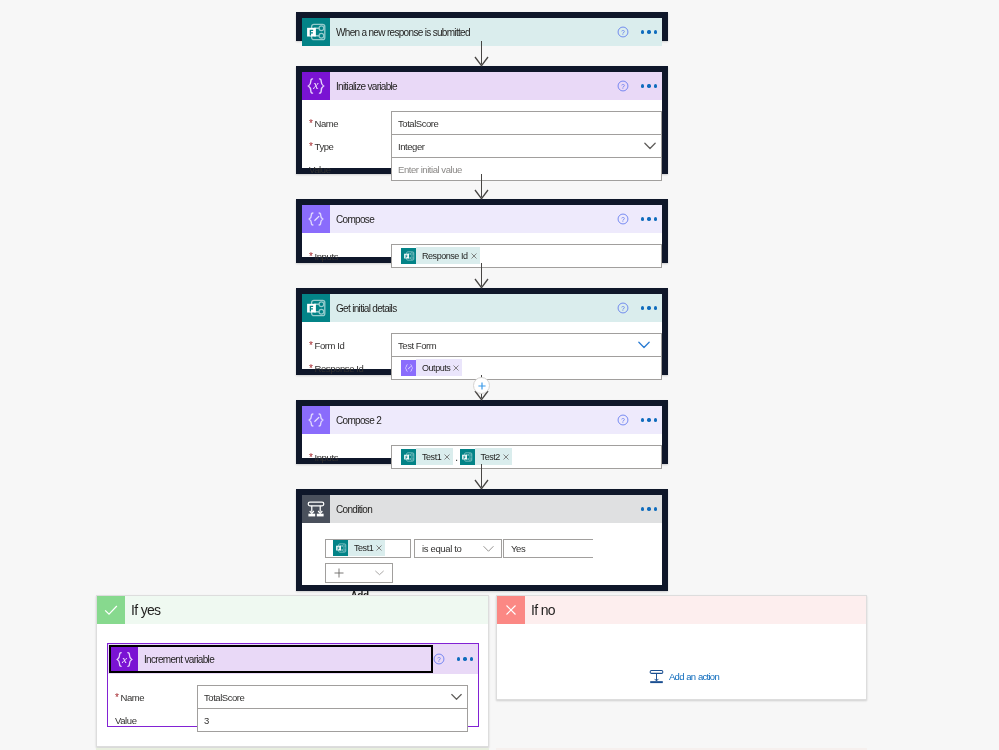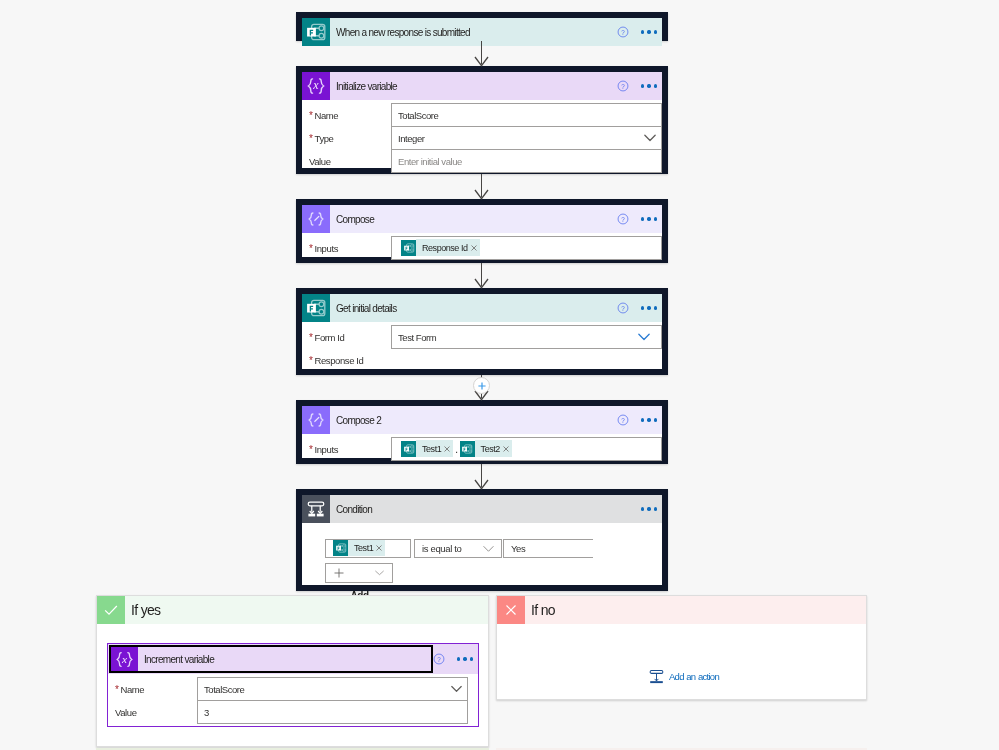--- a/index.html
+++ b/index.html
@@ -10,21 +10,21 @@
   .card{position:absolute;background:#ffffff;border:6px solid #0f172a;box-sizing:border-box;
         box-shadow:0 0.6px 1.2px rgba(0,0,0,.08),0 1.2px 2.4px rgba(0,0,0,.09);}
   .hdr{display:flex;align-items:center;height:28px;}
   .hdr .sq{width:28px;height:28px;flex:0 0 28px;display:flex;align-items:center;justify-content:center;}
   .hdr .ttl{font-size:10px;color:#201f1e;margin-left:6px;letter-spacing:-0.68px;white-space:nowrap;}
   .hdr .right{margin-left:auto;display:flex;align-items:center;}
   .help{width:12px;height:12px;margin-right:12px;}
   .dots{display:flex;align-items:center;gap:3.2px;margin-right:5px;padding:3px 0;}
   .dots i{width:3.3px;height:3.3px;border-radius:50%;background:#0f6cbd;display:block;}
 
-  .body{padding-top:2px;}
+  .body{padding-top:10px;}
   .row{display:flex;align-items:center;height:20px;margin-top:3px;}
   .row .lbl{font-size:9.5px;letter-spacing:-0.4px;color:#323130;width:89px;flex:0 0 89px;padding-left:7px;box-sizing:border-box;white-space:nowrap;}
   .req{color:#a4262c;margin-right:2px;font-size:10px;}
   .fld{height:24px;border:1px solid #a19f9d;background:#fff;box-sizing:border-box;display:flex;align-items:center;
        font-size:9.5px;letter-spacing:-0.45px;color:#323130;padding:0 6px;position:relative;text-align:right;}
   .fld.ph{color:#8a8886;}
   .caret{position:absolute;right:5px;top:50%;transform:translateY(-50%);}
 
   
   .tok{display:inline-flex;align-items:center;height:16px;margin-bottom:1px;}
@@ -223,20 +223,43 @@
         <span class="lbl"><span class="req">*</span><span>Form Id</span></span>
         <div class="fld" style="width:271px;">
                  <span>Test Form</span>
             <svg class="caret" style="right:11px" width="12" height="7.92" viewBox="0 0 14 9">
     <path d="M1 1.3 L7 7.4 L13 1.3" fill="none" stroke="#2b7cd3" stroke-width="1.5" stroke-linecap="round" stroke-linejoin="round"></path>
             </svg>
           </div>
         </div>
         <div class="row">
         <span class="lbl"><span class="req">*</span><span>Response Id</span></span>
+        <div class="fld" style="width:271px;padding:0 9px;">
+            <span class="tok">
+            <span class="tsq" style="background:#8a6cfc">
+                <svg width="12" height="12" viewBox="0 0 24 24">
+    <g fill="none" stroke="#ffffff" stroke-opacity="0.72" stroke-width="1.5" stroke-linecap="round">
+      <path d="M8.6 5.4 C7.0 5.4 6.9 6.3 6.9 7.8 C6.9 10.1 6.2 10.9 4.6 12.0 C6.2 13.1 6.9 13.9 6.9 16.2 C6.9 17.7 7.0 18.6 8.6 18.6"></path>
+      <path d="M15.4 5.4 C17.0 5.4 17.1 6.3 17.1 7.8 C17.1 10.1 17.8 10.9 19.4 12.0 C17.8 13.1 17.1 13.9 17.1 16.2 C17.1 17.7 17.0 18.6 15.4 18.6"></path>
+    </g>
+    <g fill="#ffffff" fill-opacity="0.82">
+      <path d="M14.9 8.4 l1.0 1.0 -4.55 4.55 -1.4 0.4 0.4 -1.4 z"></path>
+    </g>
+  </svg>
+              </span>
+            <span style="background:#eae5fb;display:inline-flex;align-items:center;height:17px;">
+              <span class="tnm">Outputs</span>
+              <span class="tx">
+                  <svg width="6" height="6" viewBox="0 0 8 8">
+    <path d="M0.7 0.7 L7.3 7.3 M7.3 0.7 L0.7 7.3" stroke="#605e5c" stroke-width="1.0"></path>
+                  </svg>
+                </span>
+            </span>
+            </span>
+          </div>
         </div>
       </div>
   </div>
     <div class="card" style="left:296px;top:400px;width:372px;height:64px;">
     <div class="hdr" style="background:#eeeafc">
       <div class="sq" style="background:#8a6cfc">
           <svg width="22" height="22" viewBox="0 0 24 24">
     <g fill="none" stroke="#ffffff" stroke-opacity="0.72" stroke-width="1.5" stroke-linecap="round">
       <path d="M8.6 5.4 C7.0 5.4 6.9 6.3 6.9 7.8 C6.9 10.1 6.2 10.9 4.6 12.0 C6.2 13.1 6.9 13.9 6.9 16.2 C6.9 17.7 7.0 18.6 8.6 18.6"></path>
       <path d="M15.4 5.4 C17.0 5.4 17.1 6.3 17.1 7.8 C17.1 10.1 17.8 10.9 19.4 12.0 C17.8 13.1 17.1 13.9 17.1 16.2 C17.1 17.7 17.0 18.6 15.4 18.6"></path>

